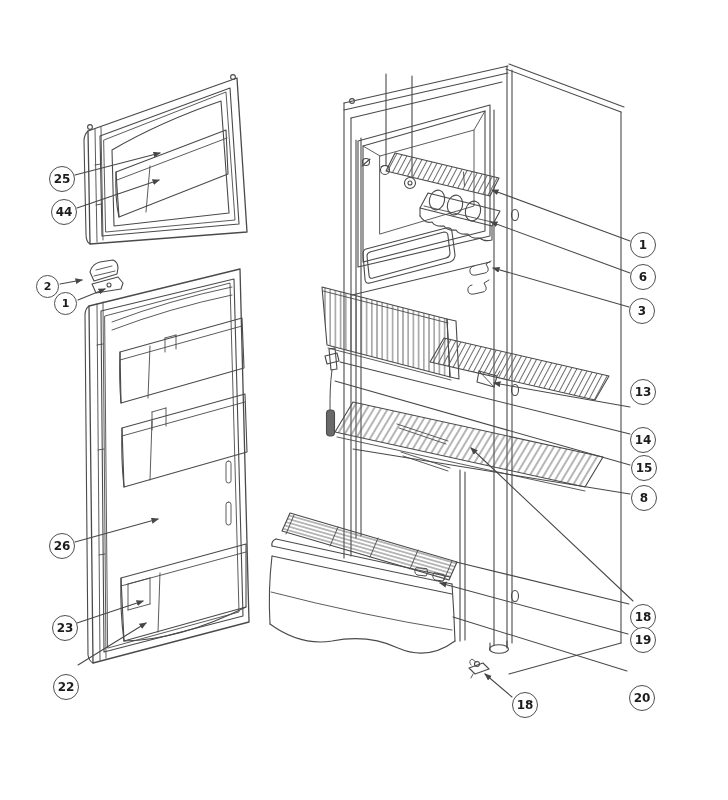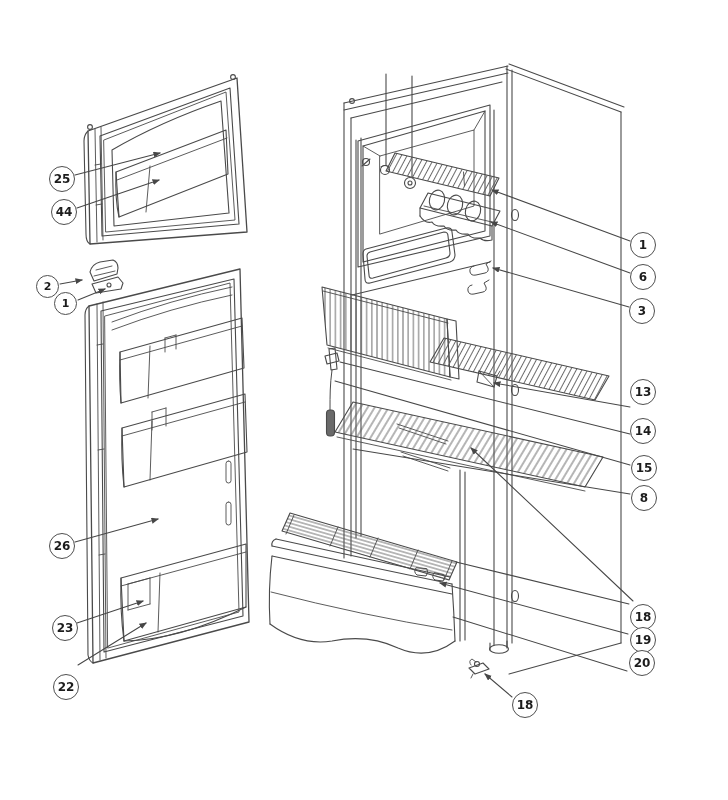--- a/index.html
+++ b/index.html
@@ -279,35 +279,35 @@
     </div>
 <div class="co" style="left:630px;top:264px">
       <span>6</span>
     </div>
 <div class="co" style="left:629px;top:298px">
       <span>3</span>
     </div>
 <div class="co" style="left:630px;top:379px">
       <span>13</span>
     </div>
-<div class="co" style="left:630px;top:418px">
+<div class="co" style="left:630px;top:427px">
       <span>14</span>
     </div>
 <div class="co" style="left:631px;top:455px">
       <span>15</span>
     </div>
 <div class="co" style="left:631px;top:485px">
       <span>8</span>
     </div>
 <div class="co" style="left:630px;top:604px">
       <span>18</span>
     </div>
 <div class="co" style="left:630px;top:627px">
       <span>19</span>
     </div>
-<div class="co" style="left:629px;top:650px">
+<div class="co" style="left:629px;top:685px">
       <span>20</span>
     </div>
 <div class="co" style="left:512px;top:692px">
       <span>18</span>
     </div>
 
 </div>
 
 </body></html>

